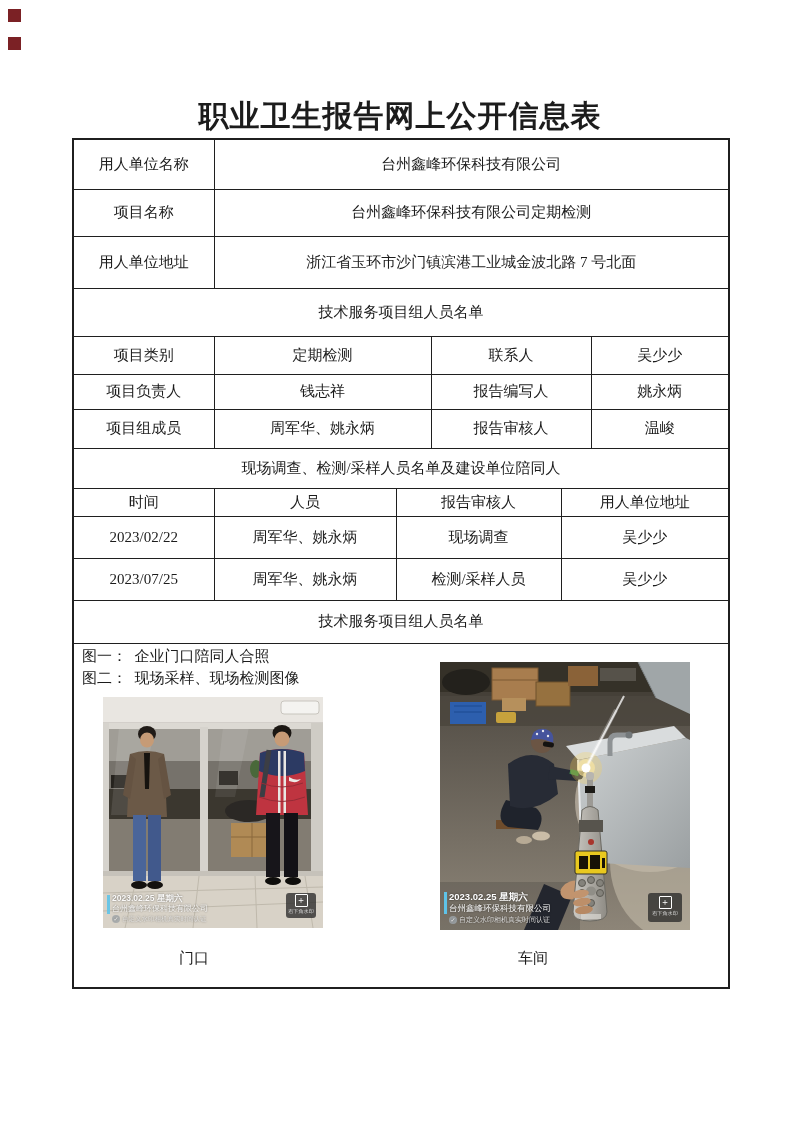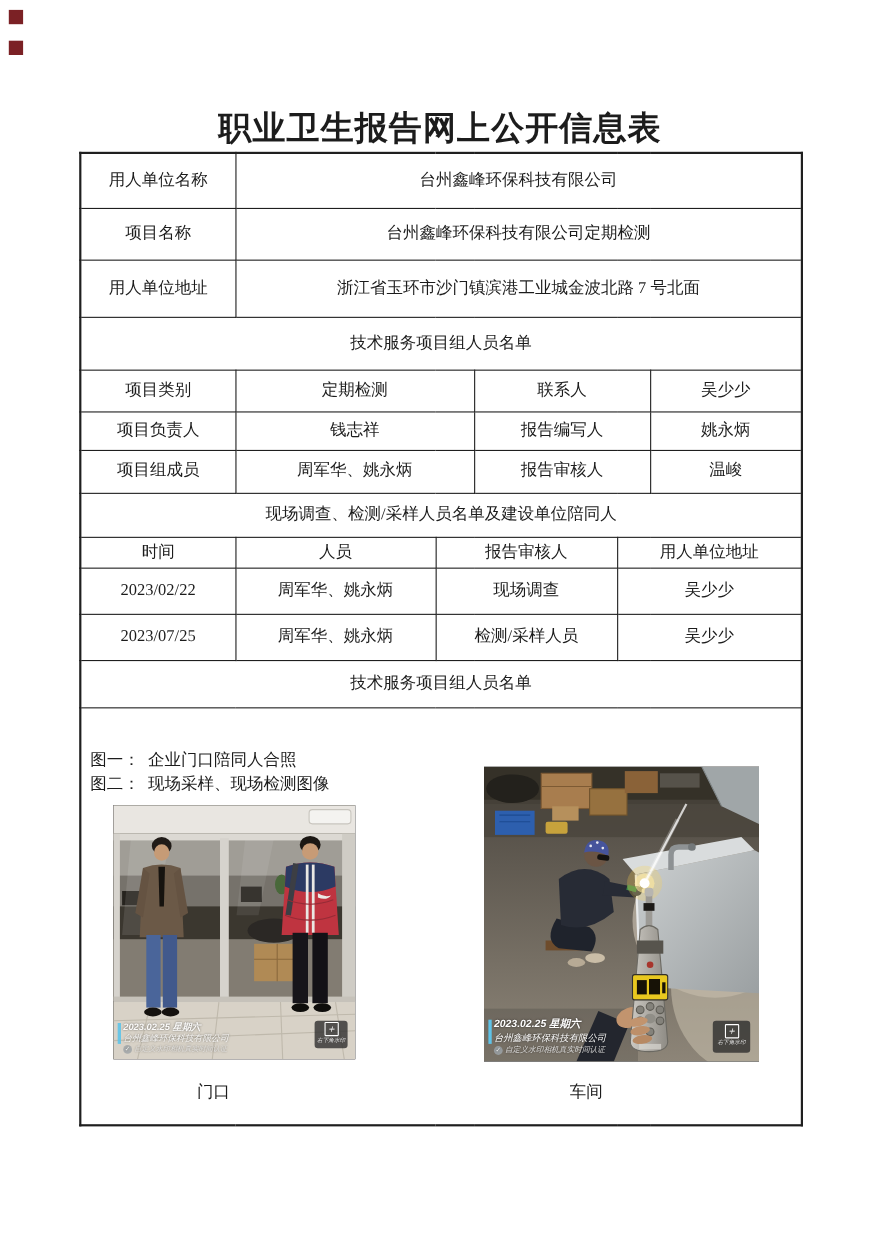--- a/index.html
+++ b/index.html
@@ -7,24 +7,24 @@
        font-family:"Liberation Serif","DejaVu Serif",serif;color:#1c1c1c;}
   .corner-mark{position:absolute;width:13px;height:13px;background:#7b2125;}
   #mark1{left:8px;top:9px;} #mark2{left:8px;top:37px;}
   #page-title{position:absolute;top:96px;left:0;width:800px;text-align:center;
       font-size:30px;font-weight:bold;letter-spacing:1px;}
   table.main{position:absolute;left:72px;top:138px;width:656px;table-layout:fixed;
       border-collapse:collapse;border:2.5px solid #1f1f1f;}
   table.main td{border:1.5px solid #1f1f1f;text-align:center;vertical-align:middle;
       font-size:15px;padding:2px 4px;line-height:1.25;}
   td.section{font-size:15px;}
-  .media-wrap{position:relative;width:100%;height:343px;margin-top:35px;}
+  .media-wrap{position:relative;width:100%;height:343px;}
   .fig-label{position:absolute;left:8px;font-size:15px;text-align:left;white-space:pre;}
   #fig1{top:3px;} #fig2{top:25px;}
-  .photo{position:absolute;overflow:hidden;background:#000000;font-style:italic;}
+  .photo{position:absolute;overflow:hidden;background:#4c1d95;}
   #photo1{left:29px;top:53px;width:220px;height:231px;}
   #photo2{left:366px;top:18px;width:250px;height:268px;}
   .photo svg{display:block;}
   .photo-caption{position:absolute;top:305px;width:240px;text-align:center;font-size:15px;}
   #cap1{left:0;} #cap2{left:339px;}
   
   .wm{position:absolute;color:#fff;font-family:"Liberation Sans","DejaVu Sans",sans-serif;
       text-shadow:0 0 2px rgba(0,0,0,.65);white-space:nowrap;}
   .wm-bar{position:absolute;background:#5ec3e8;}
   .wm-date{left:9px;bottom:27px;font-size:9.5px;font-weight:bold;}

